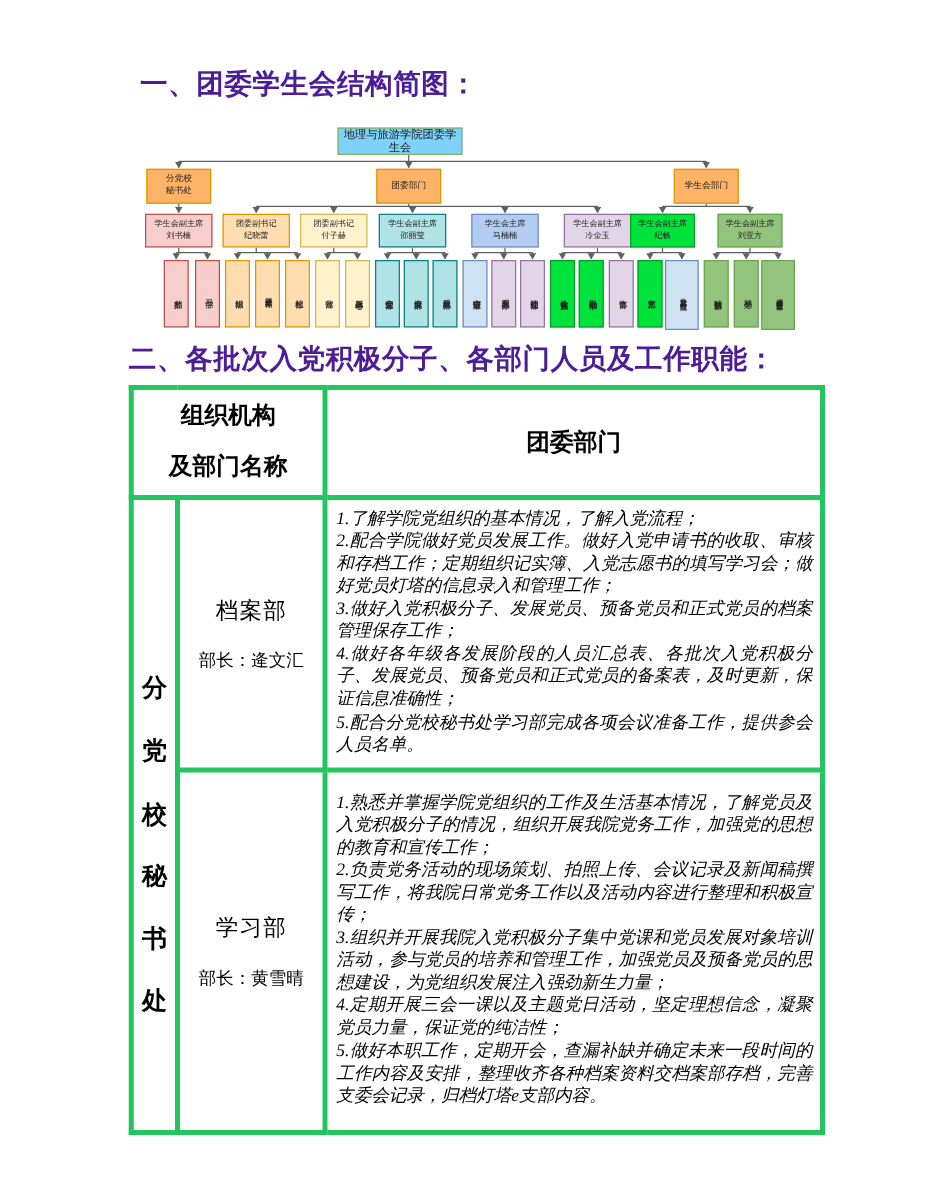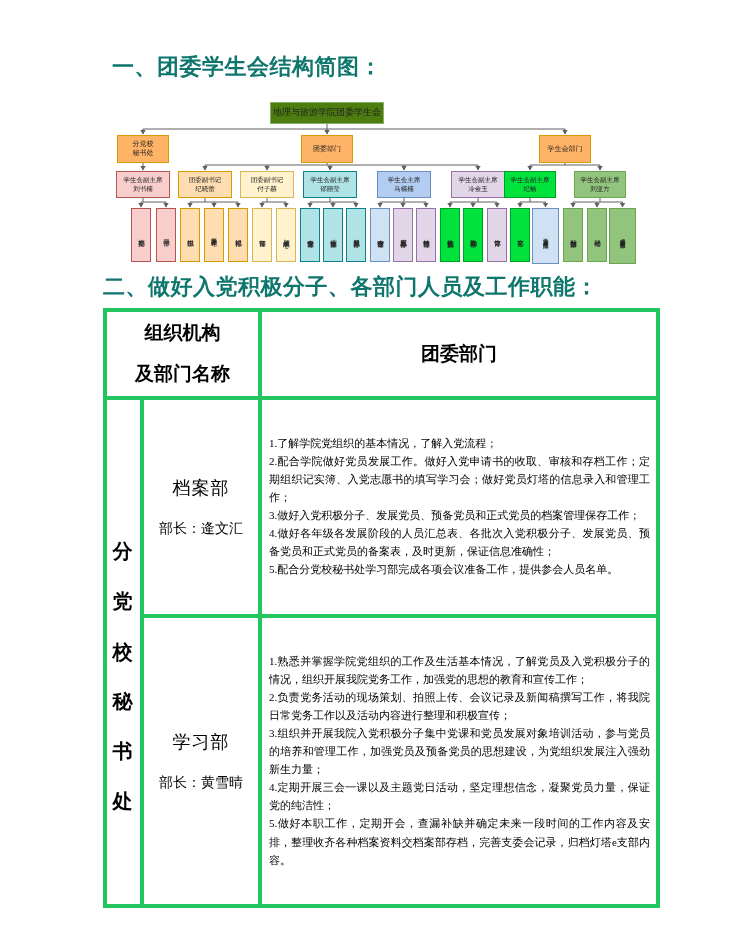--- a/index.html
+++ b/index.html
@@ -4,21 +4,21 @@
 <style>
   html,body{margin:0;padding:0;}
   body{
     width:751px;height:942px;position:relative;overflow:hidden;
     background:#ffffff;color:#000;
     font-family:"Liberation Serif",serif;
   }
   .heading{
     position:absolute;
     font-family:"Liberation Sans",sans-serif;
-    font-weight:bold;font-size:22px;color:#0f766e;
+    font-weight:bold;font-size:22px;color:#4c1d95;
     letter-spacing:0.5px;white-space:nowrap;
   }
   #heading-1{left:112px;top:52px;}
   #heading-2{left:103px;top:272px;}
 
   
   #org-chart{position:absolute;left:0;top:95px;width:751px;height:178px;}
   #org-svg{position:absolute;left:0;top:0;width:751px;height:178px;}
   #org-svg path.edge{stroke:#606060;stroke-width:1;fill:none;}
   .org-node{
@@ -48,21 +48,21 @@
   td.vcell{text-align:center;vertical-align:middle;}
   .vtext{
     display:inline-block;writing-mode:vertical-lr;text-orientation:upright;
     font-weight:bold;font-size:20px;letter-spacing:50px;margin-bottom:-50px;
   }
   td.dept{text-align:center;vertical-align:middle;}
   .dept-name{font-size:18px;letter-spacing:1px;}
   .dept-leader{font-size:14px;margin-top:20px;}
   td.duties{
     vertical-align:middle;padding:3px 6px 4px 7px;
-    font-size:11px;line-height:18.1px;white-space:pre-line;text-align:justify;
+    font-size:14px;line-height:18.1px;white-space:pre-line;text-align:justify;font-style:italic;
   }
 </style>
 </head>
 <body>
 
 <div id="heading-1" class="heading">一、团委学生会结构简图：</div>
 
 <div id="org-chart">
   <svg id="org-svg" xmlns="http://www.w3.org/2000/svg">
     <defs>
@@ -109,21 +109,21 @@
       <path d="M497,107 L497,112" class="edge" marker-end="url(#arr)"></path>
       <path d="M530,103 L530,107 M520,107 L545.5,107" class="edge"></path>
       <path d="M520,107 L520,112" class="edge" marker-end="url(#arr)"></path>
       <path d="M545.5,107 L545.5,112" class="edge" marker-end="url(#arr)"></path>
       <path d="M600,103 L600,107 M573,107 L622.5,107" class="edge"></path>
       <path d="M573,107 L573,112" class="edge" marker-end="url(#arr)"></path>
       <path d="M597,107 L597,112" class="edge" marker-end="url(#arr)"></path>
       <path d="M622.5,107 L622.5,112" class="edge" marker-end="url(#arr)"></path>
     </svg>
   <div id="org-boxes">
-      <div class="org-node" style="left: 270px; top: 7px; width: 114px; height: 22px; background: #4d7c0f; border-color: rgb(130, 179, 102); font-size: 9px;">地理与旅游学院团委学生会</div>
+      <div class="org-node" style="left: 270px; top: 7px; width: 100px; height: 22px; background: #7dd3fc; border-color: rgb(130, 179, 102); font-size: 9px;">地理与旅游学院团委学生会</div>
       <div class="org-node" style="left: 117px; top: 40px; width: 52px; height: 28px; background: rgb(255, 179, 102); border-color: rgb(215, 155, 0); font-size: 7px;">分党校
 秘书处</div>
       <div class="org-node" style="left: 301px; top: 40px; width: 52px; height: 28px; background: rgb(255, 179, 102); border-color: rgb(215, 155, 0); font-size: 7px;">团委部门</div>
       <div class="org-node" style="left: 539px; top: 40px; width: 52px; height: 28px; background: rgb(255, 179, 102); border-color: rgb(215, 155, 0); font-size: 7px;">学生会部门</div>
       <div class="org-node" style="left: 116px; top: 76px; width: 54px; height: 27px; background: rgb(248, 206, 204); border-color: rgb(184, 84, 80); font-size: 6.5px;">学生会副主席
 刘书楠</div>
       <div class="org-node" style="left: 178px; top: 76px; width: 54px; height: 27px; background: rgb(255, 221, 176); border-color: rgb(215, 155, 0); font-size: 6.5px;">团委副书记
 纪晓蕾</div>
       <div class="org-node" style="left: 240px; top: 76px; width: 54px; height: 27px; background: rgb(255, 242, 204); border-color: rgb(214, 182, 86); font-size: 6.5px;">团委副书记
 付子赫</div>
@@ -154,21 +154,21 @@
       <div class="org-node vert" style="left: 463px; top: 113px; width: 20px; height: 54px; background: rgb(0, 227, 61); border-color: rgb(0, 160, 35); font-size: 6.5px;">勤工助学部</div>
       <div class="org-node vert" style="left: 487px; top: 113px; width: 20px; height: 54px; background: rgb(225, 213, 231); border-color: rgb(150, 115, 166); font-size: 6.5px;">体育部</div>
       <div class="org-node vert" style="left: 510px; top: 113px; width: 20px; height: 54px; background: rgb(0, 227, 61); border-color: rgb(0, 160, 35); font-size: 6.5px;">文艺部</div>
       <div class="org-node vert" style="left: 532px; top: 113px; width: 27px; height: 56px; background: rgb(207, 226, 243); border-color: rgb(108, 142, 191); font-size: 5.5px;">学业发展与对外交流部</div>
       <div class="org-node vert" style="left: 563px; top: 113px; width: 20px; height: 54px; background: rgb(147, 196, 125); border-color: rgb(106, 168, 79); font-size: 6.5px;">科技创新部</div>
       <div class="org-node vert" style="left: 587px; top: 113px; width: 20px; height: 54px; background: rgb(147, 196, 125); border-color: rgb(106, 168, 79); font-size: 6.5px;">秘书处</div>
       <div class="org-node vert" style="left: 609px; top: 113px; width: 27px; height: 56px; background: rgb(147, 196, 125); border-color: rgb(106, 168, 79); font-size: 5.5px;">心理健康与学生权益部</div>
     </div>
 </div>
 
-<div id="heading-2" class="heading">二、做好入党积极分子、各部门人员及工作职能：</div>
+<div id="heading-2" class="heading">二、各批次入党积极分子、各部门人员及工作职能：</div>
 
 <table id="duty-table">
   <colgroup>
     <col style="width:37px">
     <col style="width:118px">
     <col style="width:398px">
   </colgroup>
   <tbody>
     <tr class="head-row">
       <th colspan="2" class="org-head">组织机构

